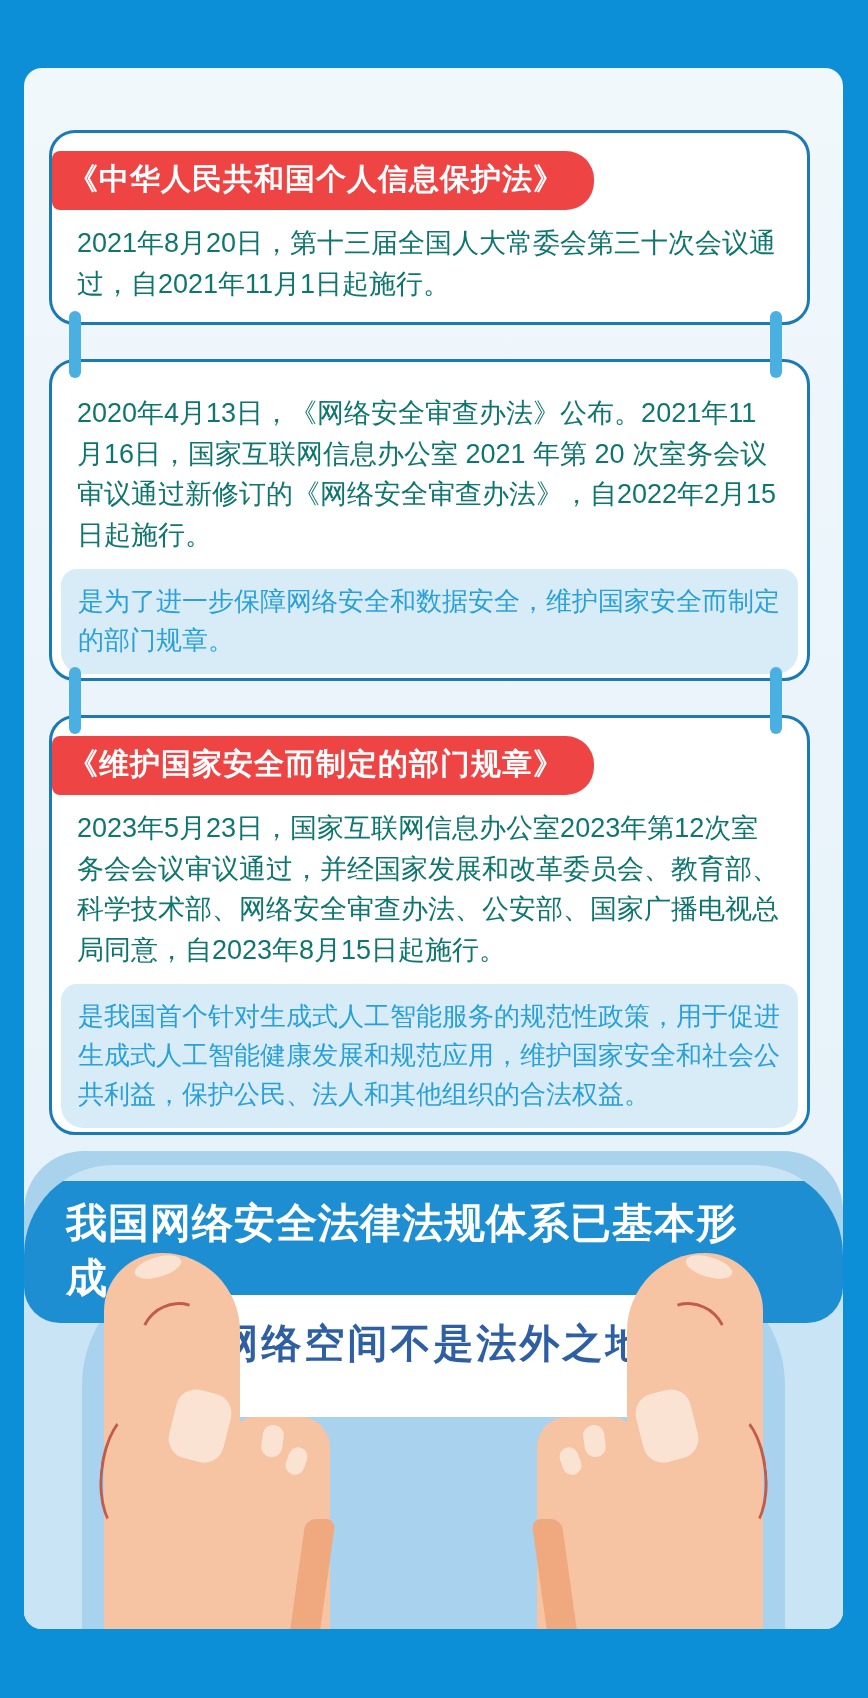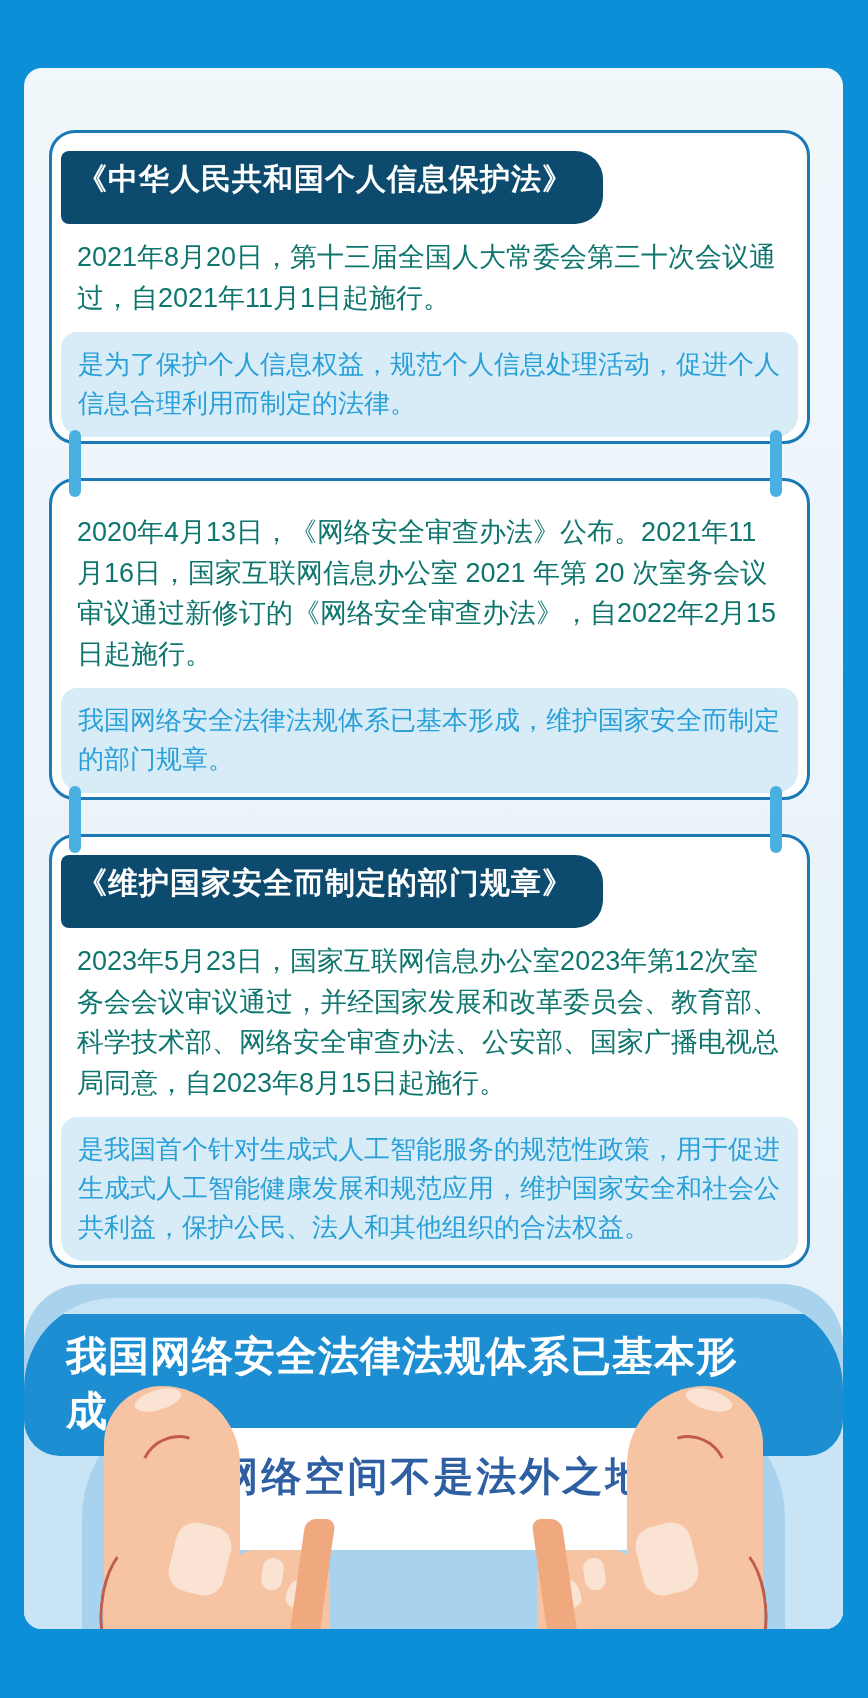--- a/index.html
+++ b/index.html
@@ -7,23 +7,23 @@
   body { font-family:"Liberation Sans","DejaVu Sans",sans-serif; }
 
   .poster { width:868px; height:1698px; background:#0d8fd7; padding:68px 25px 69px 24px; overflow:hidden; }
   .panel  { width:100%; height:100%; background:linear-gradient(180deg,#f1f8fc 0%,#e9f3fa 55%,#e2eff8 100%);
             border-radius:18px; display:flex; flex-direction:column; overflow:hidden; position:relative; }
 
   
   .cards { margin:62px 33px 0 25px; position:relative; z-index:2; }
   .card  { background:#ffffff; border:3px solid #1b79b6; border-radius:26px;
            padding:18px 0 4px; position:relative; overflow:hidden; }
-  .law-banner { display:inline-block; margin-left:9px; background:#0c4a6e; color:#fff;
+  .law-banner { display:inline-block; background:#ef4444; color:#fff;
                 font-size:30px; font-weight:bold; letter-spacing:1px;
-                padding:8px 30px 24px 16px; border-radius:8px 28px 28px 8px; }
+                padding:8px 30px 10px 16px; border-radius:8px 28px 28px 8px; }
   .law-body { margin:13px 25px 14px; font-size:27px; line-height:1.5; color:#0f766e; }
   .law-note { margin:0 9px; background:#d8ecf8; border-radius:16px 16px 22px 22px;
               padding:13px 17px 14px; }
   .law-note p { font-size:26px; line-height:1.5; color:#2aa0d8; }
 
   .gap { height:34px; position:relative; }
   .conn { position:absolute; width:12px; top:-14px; bottom:-19px;
           background:#49b0e1; border-radius:7px; z-index:5; }
   .conn.l { left:20px; } .conn.r { right:28px; }
 
@@ -71,34 +71,31 @@
 <div class="poster">
   <div class="panel">
 
     <div class="cards">
 
       <section class="card">
         <div class="law-banner">
           <span>《中华人民共和国个人信息保护法》</span>
         </div>
         <p class="law-body">2021年8月20日，第十三届全国人大常委会第三十次会议通过，自2021年11月1日起施行。</p>
-        <div class="law-note">
-          <p>是为了保护个人信息权益，规范个人信息处理活动，促进个人信息合理利用而制定的法律。</p>
-        </div>
       </section>
 
       <div class="gap">
         <span class="conn l"></span>
         <span class="conn r"></span>
       </div>
 
       <section class="card">
         <p class="law-body">2020年4月13日，《网络安全审查办法》公布。2021年11月16日，国家互联网信息办公室 2021 年第 20 次室务会议审议通过新修订的《网络安全审查办法》，自2022年2月15日起施行。</p>
         <div class="law-note">
-          <p>我国网络安全法律法规体系已基本形成，维护国家安全而制定的部门规章。</p>
+          <p>是为了进一步保障网络安全和数据安全，维护国家安全而制定的部门规章。</p>
         </div>
       </section>
 
       <div class="gap">
         <span class="conn l"></span>
         <span class="conn r"></span>
       </div>
 
       <section class="card">
         <div class="law-banner">

